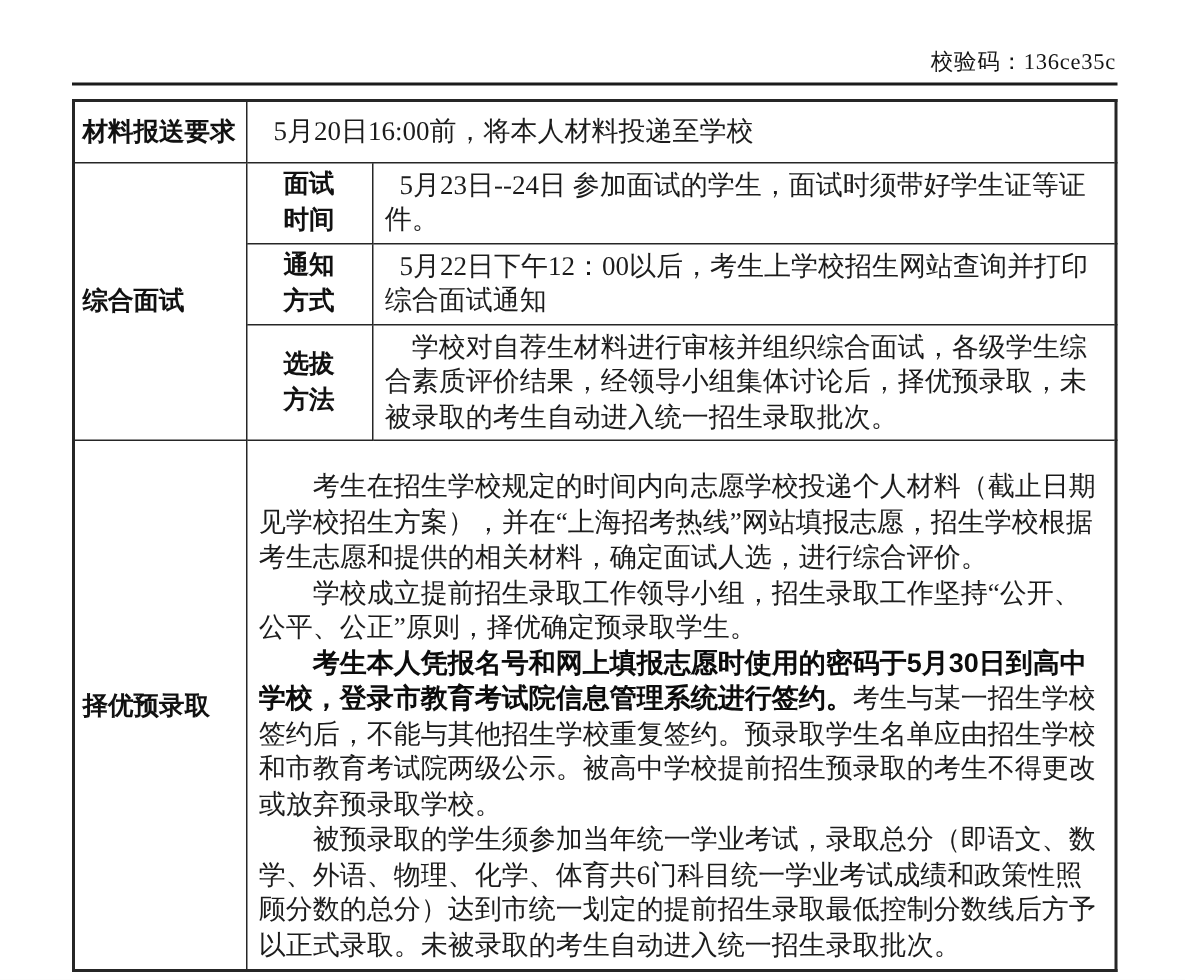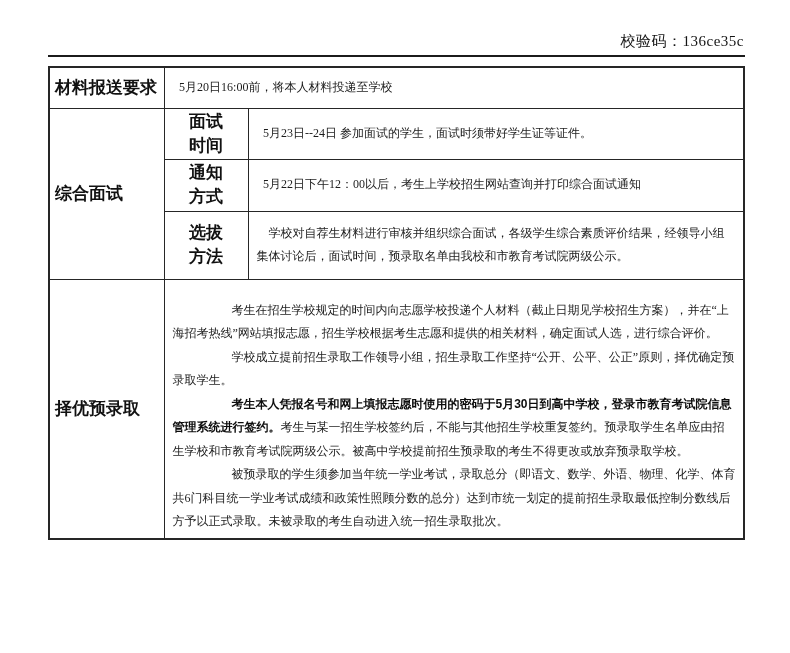--- a/index.html
+++ b/index.html
@@ -59,39 +59,38 @@
     color:#111;
   }
   .sublabel {
     display:inline-block;
     width:2.05em;
     line-height:24px;
     text-align:center;
     word-break:break-all;
   }
   .content-cell {
-    font-size:12px;
+    font-size:18px;
     line-height:23.5px;
     padding:3px 7px 3px 8px;
     vertical-align:middle;
     color:#1c1c1c;
   }
   .indent-sm { text-indent:0.55em; }
   .indent-1  { text-indent:1em; }
   .para-cell { vertical-align:top; padding-top:19px; padding-bottom:4px; }
   .para {
     margin:0;
     text-indent:2em;
     line-height:23.5px;
   }
   .para b {
     font-family:"Liberation Sans","DejaVu Sans",sans-serif;
     font-weight:bold;
     color:#0c0c0c;
-    margin-left:35px;
   }
   tr.r1 { height:41px; }
   tr.r2 { height:47px; }
   tr.r3 { height:52px;margin-left:25px; }
   tr.r4 { height:68px; }
 </style>
 </head>
 <body>
 
 <div class="page">
@@ -125,21 +124,21 @@
       <td class="sublabel-cell">
         <span class="sublabel">通知方式</span>
       </td>
       <td class="content-cell indent-sm">5月22日下午12：00以后，考生上学校招生网站查询并打印综合面试通知</td>
     </tr>
 
     <tr class="r4">
       <td class="sublabel-cell">
         <span class="sublabel">选拔方法</span>
       </td>
-      <td class="content-cell indent-1">学校对自荐生材料进行审核并组织综合面试，各级学生综合素质评价结果，经领导小组集体讨论后，面试时间，预录取名单由我校和市教育考试院两级公示。</td>
+      <td class="content-cell indent-1">学校对自荐生材料进行审核并组织综合面试，各级学生综合素质评价结果，经领导小组集体讨论后，择优预录取，未被录取的考生自动进入统一招生录取批次。</td>
     </tr>
 
     <tr class="r5">
       <td class="label-cell">择优预录取</td>
       <td class="content-cell para-cell" colspan="2">
         <p class="para"><b></b><span>考生在招生学校规定的时间内向志愿学校投递个人材料（截止日期见学校招生方案），并在“上海招考热线”网站填报志愿，招生学校根据考生志愿和提供的相关材料，确定面试人选，进行综合评价。</span></p>
         <p class="para"><b></b><span>学校成立提前招生录取工作领导小组，招生录取工作坚持“公开、公平、公正”原则，择优确定预录取学生。</span></p>
         <p class="para"><b>考生本人凭报名号和网上填报志愿时使用的密码于5月30日到高中学校，登录市教育考试院信息管理系统进行签约。</b><span>考生与某一招生学校签约后，不能与其他招生学校重复签约。预录取学生名单应由招生学校和市教育考试院两级公示。被高中学校提前招生预录取的考生不得更改或放弃预录取学校。</span></p>
         <p class="para"><b></b><span>被预录取的学生须参加当年统一学业考试，录取总分（即语文、数学、外语、物理、化学、体育共6门科目统一学业考试成绩和政策性照顾分数的总分）达到市统一划定的提前招生录取最低控制分数线后方予以正式录取。未被录取的考生自动进入统一招生录取批次。</span></p>
       </td>

